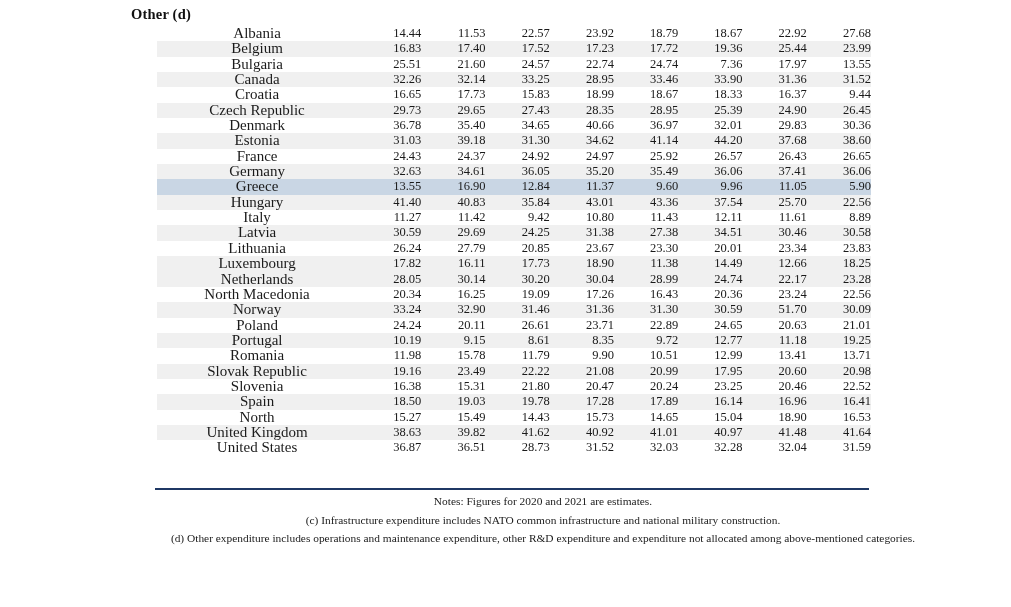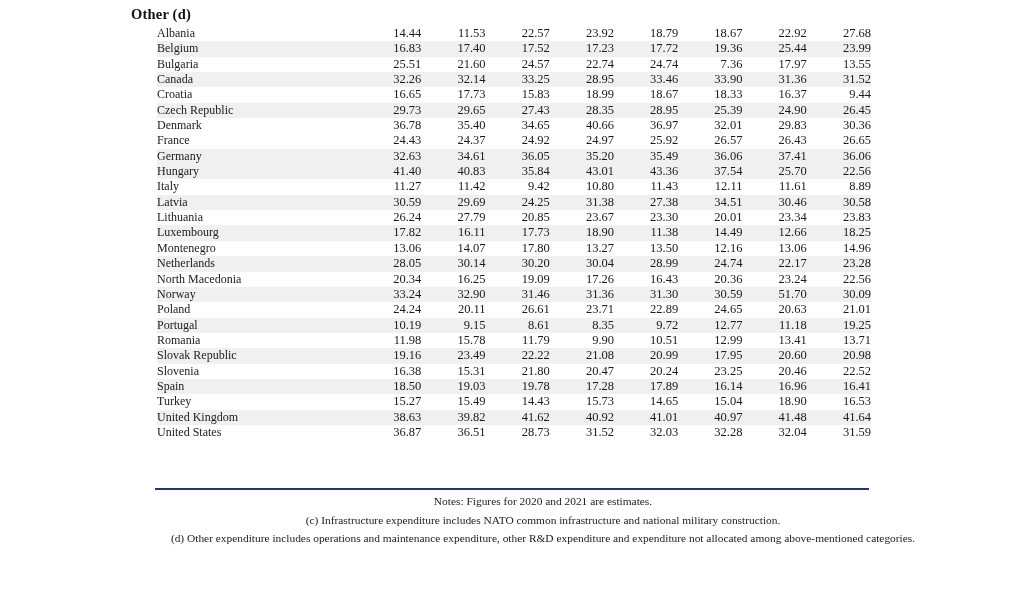--- a/index.html
+++ b/index.html
@@ -42,23 +42,23 @@
   }
   table.data td {
     padding: 0;
     height: 15.35px;
     line-height: 15.35px;
     vertical-align: middle;
     white-space: nowrap;
   }
   td.country {
     width: 200px;
-    text-align: left;
+    text-align: center;
     padding-left: 2px;
-    font-size: 12px;
+    font-size: 15px;
   }
   td.num {
     width: 64.2px;
     text-align: right;
     padding-right: 14px;
     font-size: 12.5px;
   }
   tr.alt td {
     background: #f0f0f0;
   }
@@ -169,20 +169,31 @@
           <td class="country">Denmark</td>
           <td class="num">36.78</td>
           <td class="num">35.40</td>
           <td class="num">34.65</td>
           <td class="num">40.66</td>
           <td class="num">36.97</td>
           <td class="num">32.01</td>
           <td class="num">29.83</td>
           <td class="num">30.36</td>
         </tr>
+        <tr class="alt">
+          <td class="country">Estonia</td>
+          <td class="num">31.03</td>
+          <td class="num">39.18</td>
+          <td class="num">31.30</td>
+          <td class="num">34.62</td>
+          <td class="num">41.14</td>
+          <td class="num">44.20</td>
+          <td class="num">37.68</td>
+          <td class="num">38.60</td>
+        </tr>
         <tr>
           <td class="country">France</td>
           <td class="num">24.43</td>
           <td class="num">24.37</td>
           <td class="num">24.92</td>
           <td class="num">24.97</td>
           <td class="num">25.92</td>
           <td class="num">26.57</td>
           <td class="num">26.43</td>
           <td class="num">26.65</td>
@@ -191,20 +202,31 @@
           <td class="country">Germany</td>
           <td class="num">32.63</td>
           <td class="num">34.61</td>
           <td class="num">36.05</td>
           <td class="num">35.20</td>
           <td class="num">35.49</td>
           <td class="num">36.06</td>
           <td class="num">37.41</td>
           <td class="num">36.06</td>
         </tr>
+        <tr class="highlight">
+          <td class="country">Greece</td>
+          <td class="num">13.55</td>
+          <td class="num">16.90</td>
+          <td class="num">12.84</td>
+          <td class="num">11.37</td>
+          <td class="num">9.60</td>
+          <td class="num">9.96</td>
+          <td class="num">11.05</td>
+          <td class="num">5.90</td>
+        </tr>
         <tr class="alt">
           <td class="country">Hungary</td>
           <td class="num">41.40</td>
           <td class="num">40.83</td>
           <td class="num">35.84</td>
           <td class="num">43.01</td>
           <td class="num">43.36</td>
           <td class="num">37.54</td>
           <td class="num">25.70</td>
           <td class="num">22.56</td>
@@ -246,31 +268,20 @@
           <td class="country">Luxembourg</td>
           <td class="num">17.82</td>
           <td class="num">16.11</td>
           <td class="num">17.73</td>
           <td class="num">18.90</td>
           <td class="num">11.38</td>
           <td class="num">14.49</td>
           <td class="num">12.66</td>
           <td class="num">18.25</td>
         </tr>
-        <tr>
-          <td class="country">Montenegro</td>
-          <td class="num">13.06</td>
-          <td class="num">14.07</td>
-          <td class="num">17.80</td>
-          <td class="num">13.27</td>
-          <td class="num">13.50</td>
-          <td class="num">12.16</td>
-          <td class="num">13.06</td>
-          <td class="num">14.96</td>
-        </tr>
         <tr class="alt">
           <td class="country">Netherlands</td>
           <td class="num">28.05</td>
           <td class="num">30.14</td>
           <td class="num">30.20</td>
           <td class="num">30.04</td>
           <td class="num">28.99</td>
           <td class="num">24.74</td>
           <td class="num">22.17</td>
           <td class="num">23.28</td>
@@ -357,21 +368,21 @@
           <td class="num">18.50</td>
           <td class="num">19.03</td>
           <td class="num">19.78</td>
           <td class="num">17.28</td>
           <td class="num">17.89</td>
           <td class="num">16.14</td>
           <td class="num">16.96</td>
           <td class="num">16.41</td>
         </tr>
         <tr>
-          <td class="country">Turkey</td>
+          <td class="country">North</td>
           <td class="num">15.27</td>
           <td class="num">15.49</td>
           <td class="num">14.43</td>
           <td class="num">15.73</td>
           <td class="num">14.65</td>
           <td class="num">15.04</td>
           <td class="num">18.90</td>
           <td class="num">16.53</td>
         </tr>
         <tr class="alt">

